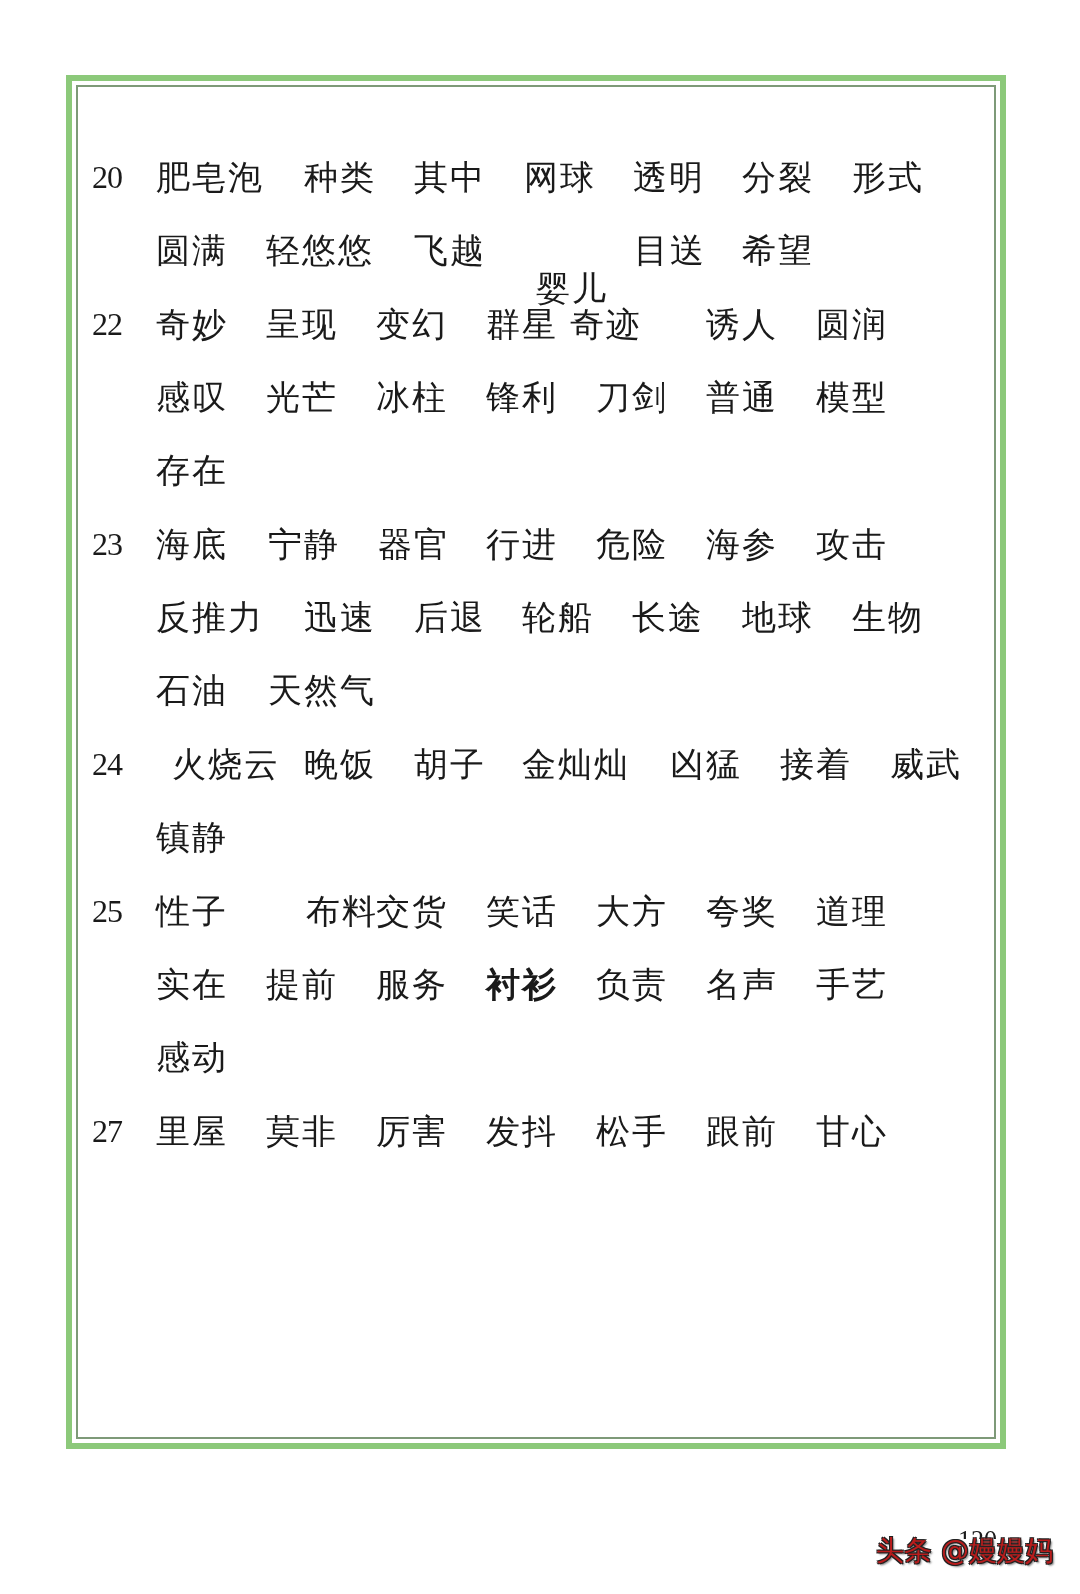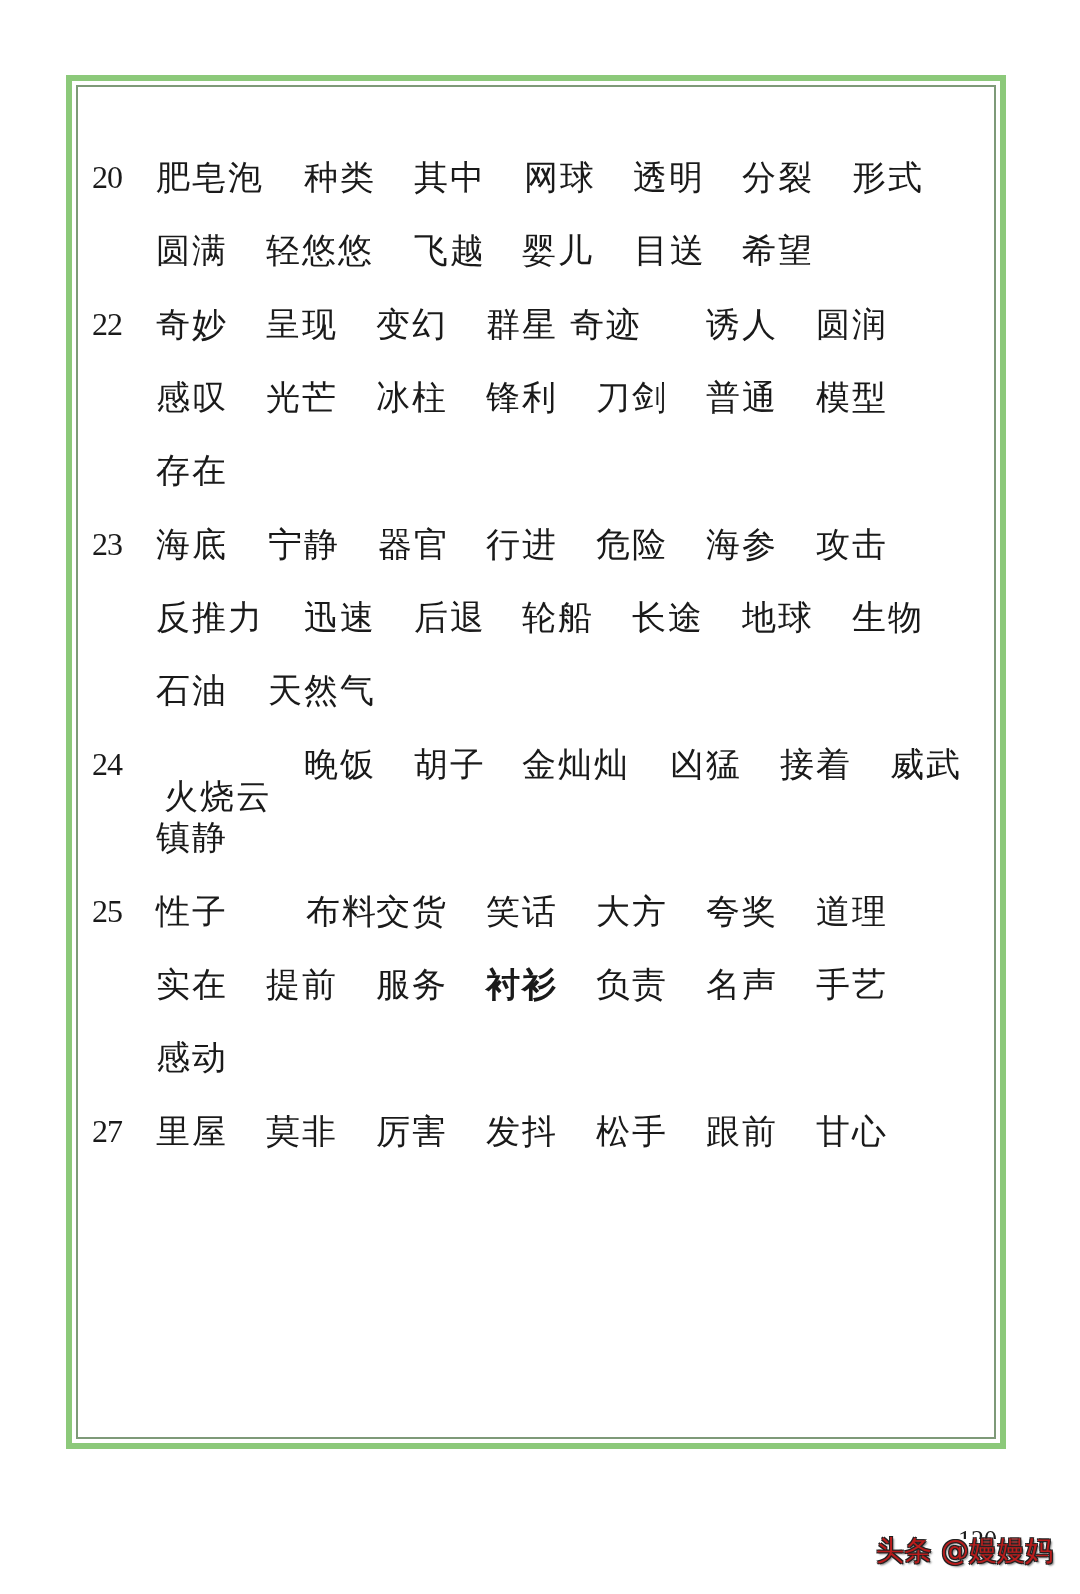--- a/index.html
+++ b/index.html
@@ -108,21 +108,21 @@
       <span class="word" style="left:258px;">其中</span>
       <span class="word" style="left:368px;">网球</span>
       <span class="word" style="left:477px;">透明</span>
       <span class="word" style="left:586px;">分裂</span>
       <span class="word" style="left:696px;">形式</span>
     </div>
     <div class="line" style="top:73px;">
       <span class="word" style="left:0px;">圆满</span>
       <span class="word" style="left:110px;">轻悠悠</span>
       <span class="word" style="left:258px;">飞越</span>
-      <span class="word" style="left:366px;">婴儿</span>
+      <span class="word" style="left:380px;margin-top:38px;">婴儿</span>
       <span class="word" style="left:478px;">目送</span>
       <span class="word" style="left:586px;">希望</span>
     </div>
   </div>
 
   <div class="lesson" style="top:304px;">
     <span class="lesson-num">22</span>
     <div class="line" style="top:0px;">
       <span class="word" style="left:0px;">奇妙</span>
       <span class="word" style="left:110px;">呈现</span>
@@ -168,21 +168,21 @@
     </div>
     <div class="line" style="top:146px;">
       <span class="word" style="left:0px;">石油</span>
       <span class="word" style="left:112px;">天然气</span>
     </div>
   </div>
 
   <div class="lesson" style="top:744px;">
     <span class="lesson-num">24</span>
     <div class="line" style="top:0px;">
-      <span class="word" style="left:8px;margin-top:32px;">火烧云</span>
+      <span class="word" style="left:16px;">火烧云</span>
       <span class="word" style="left:148px;">晚饭</span>
       <span class="word" style="left:258px;">胡子</span>
       <span class="word" style="left:366px;">金灿灿</span>
       <span class="word" style="left:514px;">凶猛</span>
       <span class="word" style="left:624px;">接着</span>
       <span class="word" style="left:734px;">威武</span>
     </div>
     <div class="line" style="top:73px;">
       <span class="word" style="left:0px;">镇静</span>
     </div>

